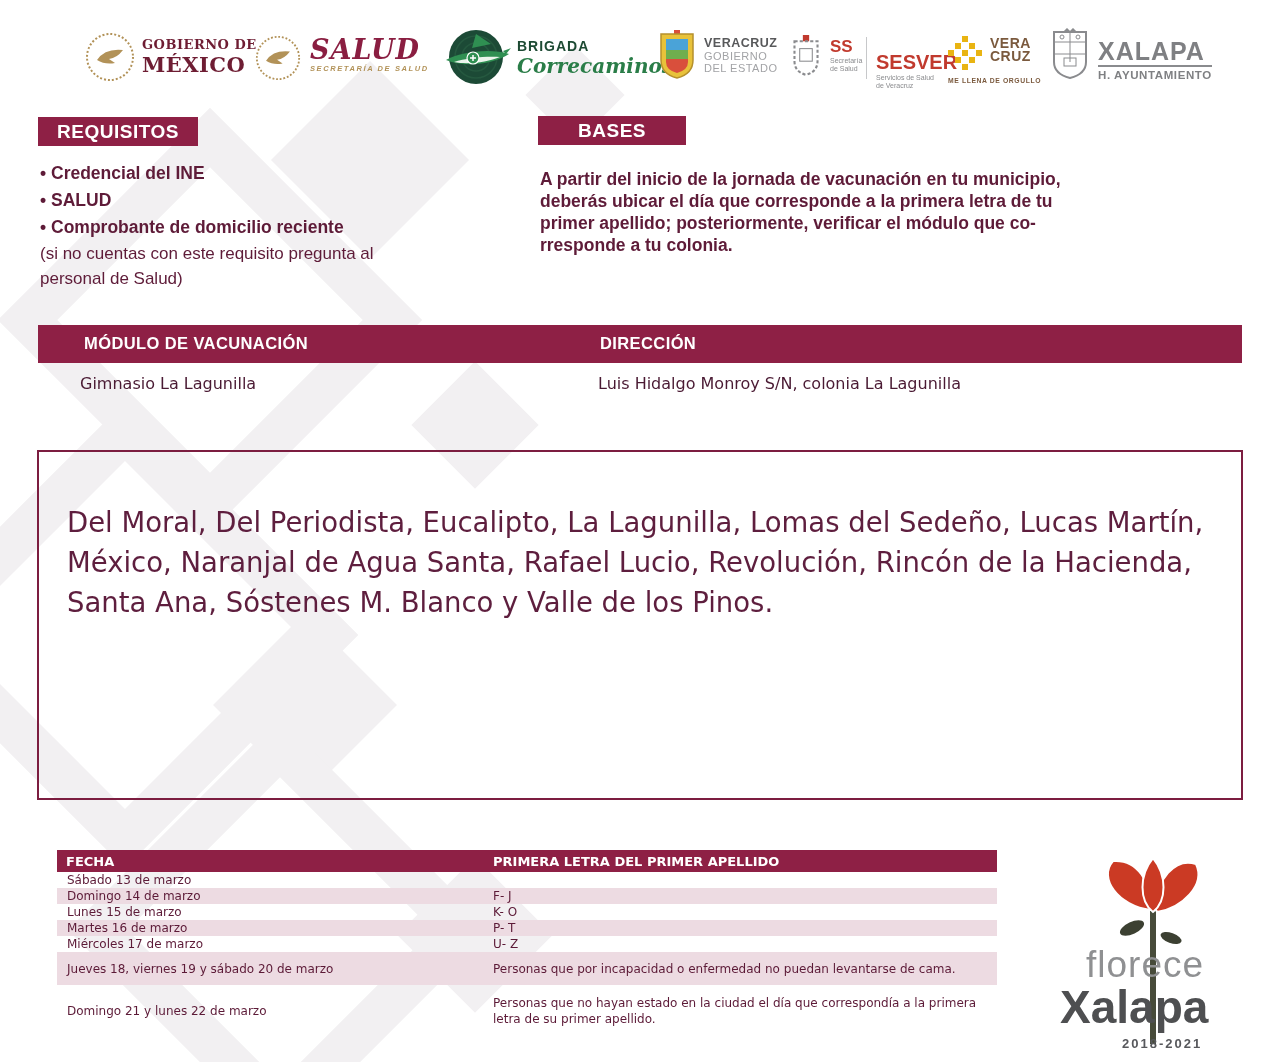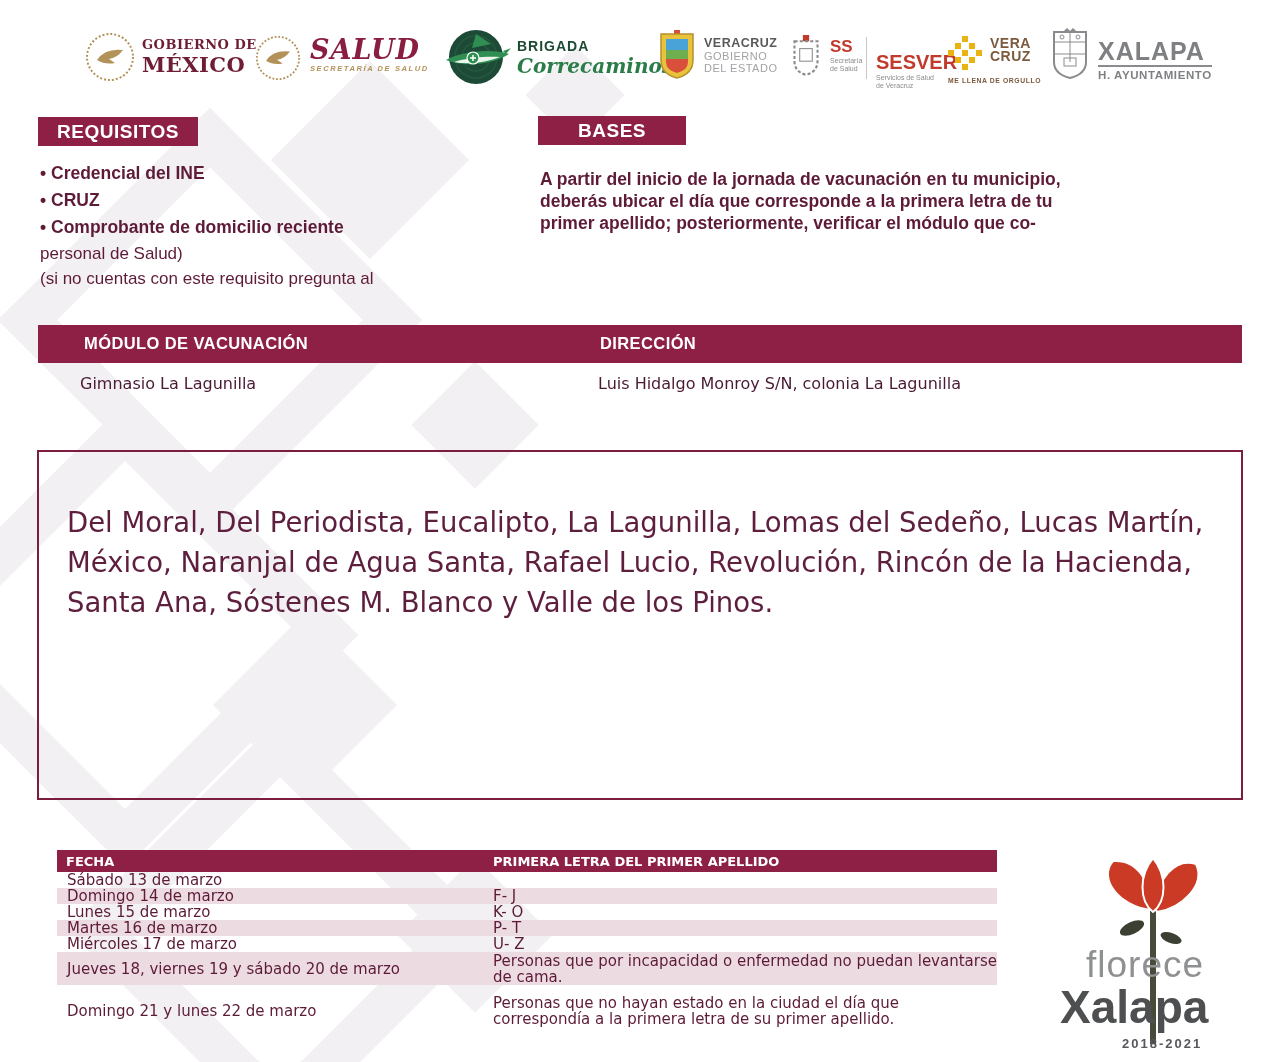--- a/index.html
+++ b/index.html
@@ -70,21 +70,21 @@
     position:absolute; left:28px; top:50px; width:1155px;
     font-family:"DejaVu Sans", sans-serif;
     font-size:27.5px; line-height:40px; color:#5e1e3e;
   }
 
   
   .fecha-table { position:absolute; left:57px; top:850px; width:940px; font-family:"DejaVu Sans", sans-serif; }
   .ft-head { display:flex; background:#8e2045; color:#fff; height:22px; align-items:center; font-size:13px; font-weight:bold; }
   .ft-head .h1 { width:436px; padding-left:9px; }
   .ft-head .h2 { width:504px; }
-  .ft-row { display:flex; color:#5c1a37; font-size:15px; line-height:16px; }
+  .ft-row { display:flex; color:#5c1a37; font-size:12px; line-height:16px; }
   .ft-row .c1 { width:436px; padding-left:10px; }
   .ft-row .c2 { width:504px; }
   .ft-row.pink { background:#eddbe2; }
   .ft-row.single { height:16px; align-items:center; }
   .ft-row.tall6 { min-height:33px; align-items:center; }
   .ft-row.tall7 { min-height:44px; align-items:center; padding-top:8px; }
 
   
   .florece { position:absolute; left:1058px; top:848px; width:192px; height:210px; }
   .florece svg { position:absolute; left:0; top:0; }
@@ -228,32 +228,33 @@
       <div class="xal-title">XALAPA</div>
       <div class="xal-line"></div>
       <div class="xal-sub">H. AYUNTAMIENTO</div>
     </div>
   </div>
 
   <div class="head-box" style="left:38px; top:117px; width:160px; height:29px;">REQUISITOS</div>
 
   <div class="req-list">
     <div class="req-item">• Credencial del INE</div>
-    <div class="req-item">• CRUZ</div>
+    <div class="req-item">• SALUD</div>
     <div class="req-item">• Comprobante de domicilio reciente</div>
+    <div class="req-note">(si no cuentas con este requisito pregunta al</div>
     <div class="req-note">personal de Salud)</div>
-    <div class="req-note">(si no cuentas con este requisito pregunta al</div>
   </div>
 
   <div class="head-box" style="left:538px; top:116px; width:148px; height:29px;">BASES</div>
 
   <div class="bases-text">
     <div class="bases-line">A partir del inicio de la  jornada de vacunación en tu municipio,</div>
     <div class="bases-line">deberás ubicar el día que corresponde a la primera letra de tu</div>
     <div class="bases-line">primer apellido; posteriormente, verificar el módulo que co-</div>
+    <div class="bases-line">rresponde a tu colonia.</div>
   </div>
 
   <div class="mod-bar">
     <div class="c1">MÓDULO DE VACUNACIÓN</div>
     <div class="c2">DIRECCIÓN</div>
   </div>
   <div class="mod-row">
     <div class="c1">Gimnasio La Lagunilla</div>
     <div class="c2">Luis Hidalgo Monroy S/N, colonia La Lagunilla</div>
   </div>

